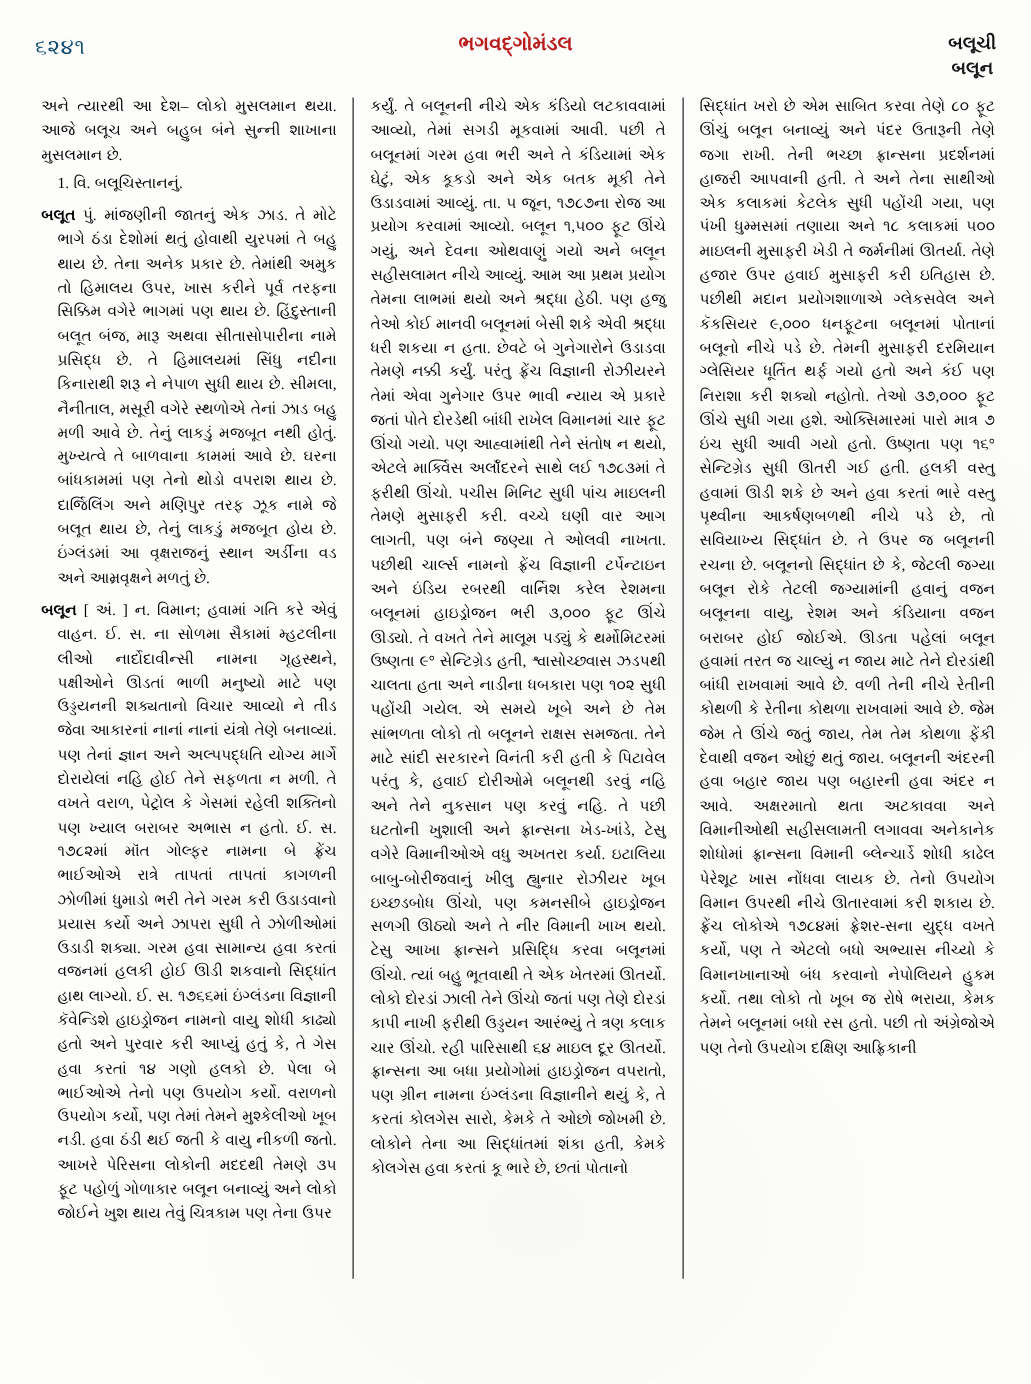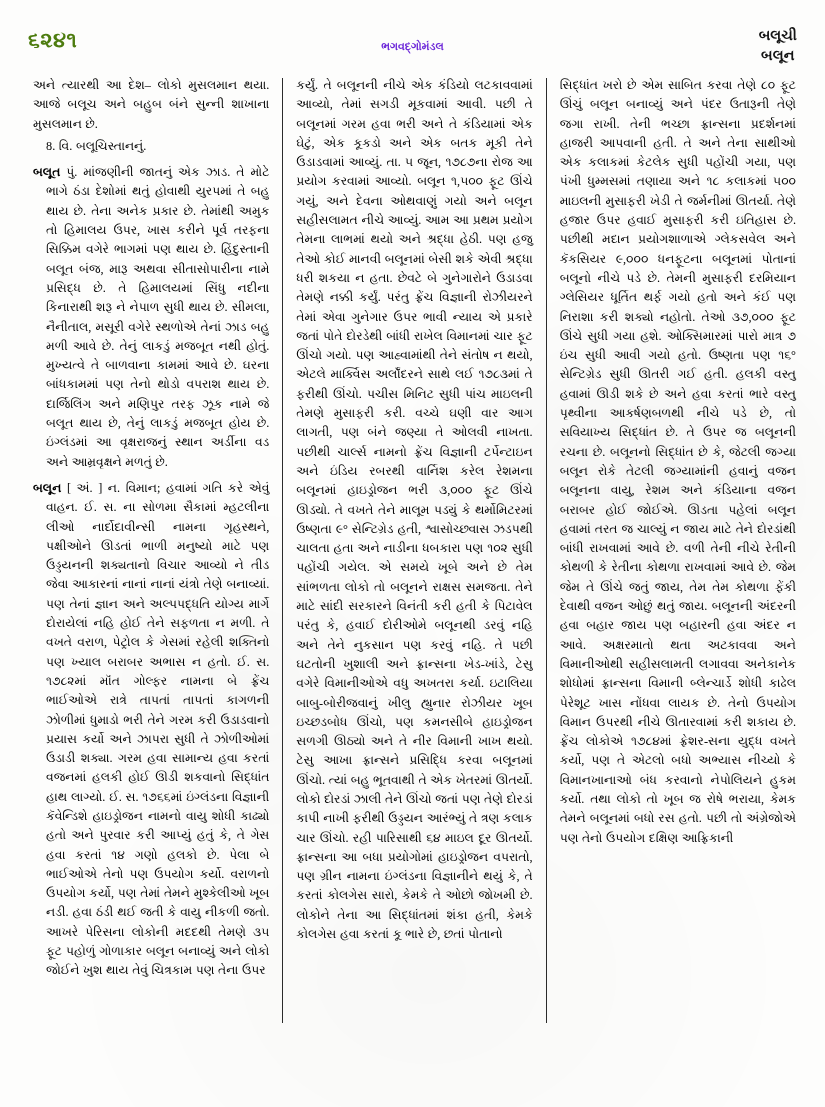--- a/index.html
+++ b/index.html
@@ -37,33 +37,33 @@
     position: absolute;
     top: 26px;
     left: 28px;
     right: 28px;
     height: 46px;
   }
   .folio {
     position: absolute;
     left: 0;
     top: 2px;
-    font-size: 21px;
-    font-weight: 700;
+    font-size: 17px;
+    font-weight: 400;
     letter-spacing: 0.5px;
-    color: #4d7c0f;
+    color: #0c4a6e;
   }
   .book-title {
     position: absolute;
     left: 50%;
     transform: translateX(-50%);
-    top: 14px;
-    font-size: 11px;
+    top: 0;
+    font-size: 16px;
     font-weight: 700;
-    color: #6d28d9;
+    color: #b91c1c;
     white-space: nowrap;
   }
   .running-heads {
     position: absolute;
     right: 0;
     top: 0;
     text-align: center;
     line-height: 1.35;
   }
   .running-heads .rh {
@@ -143,21 +143,21 @@
     <div class="running-heads">
       <span class="rh">બલૂચી</span>
       <span class="rh">બલૂન</span>
     </div>
   </div>
 
   <div class="columns">
 
     <div class="col">
       <p class="para cont">અને ત્યારથી આ દેશ– લોકો મુસલમાન થયા. આજે બલૂચ અને બહુબ બંને સુન્ની શાખાના મુસલમાન છે.</p>
-      <p class="para sub">8. વિ. બલૂચિસ્તાનનું.</p>
+      <p class="para sub">1. વિ. બલૂચિસ્તાનનું.</p>
       <p class="para hang"><span class="hw">બલૂત</span> <span>પું. માંજણીની જાતનું એક ઝાડ. તે મોટે ભાગે ઠંડા દેશોમાં થતું હોવાથી યુરપમાં તે બહુ થાય છે. તેના અનેક પ્રકાર છે. તેમાંથી અમુક તો હિમાલય ઉપર, ખાસ કરીને પૂર્વ તરફના સિક્કિમ વગેરે ભાગમાં પણ થાય છે. હિંદુસ્તાની બલૂત બંજ, મારૂ અથવા સીતાસોપારીના નામે પ્રસિદ્ધ છે. તે હિમાલયમાં સિંધુ નદીના કિનારાથી શરૂ ને નેપાળ સુધી થાય છે. સીમલા, નૈનીતાલ, મસૂરી વગેરે સ્થળોએ તેનાં ઝાડ બહુ મળી આવે છે. તેનું લાકડું મજબૂત નથી હોતું. મુખ્યત્વે તે બાળવાના કામમાં આવે છે. ઘરના બાંધકામમાં પણ તેનો થોડો વપરાશ થાય છે. દાર્જિલિંગ અને મણિપુર તરફ ઝૂક નામે જે બલૂત થાય છે, તેનું લાકડું મજબૂત હોય છે. ઇંગ્લંડમાં આ વૃક્ષરાજનું સ્થાન અર્ડીના વડ અને આમ્રવૃક્ષને મળતું છે.</span></p>
       <p class="para hang"><span class="hw">બલૂન</span> <span>[ અં. ] ન. વિમાન; હવામાં ગતિ કરે એવું વાહન. ઈ. સ. ના સોળમા સૈકામાં મ્હટલીના લીઓ નાર્દોદાવીન્સી નામના ગૃહસ્થને, પક્ષીઓને ઊડતાં ભાળી મનુષ્યો માટે પણ ઉડ્ડયનની શક્યતાનો વિચાર આવ્યો ને તીડ જેવા આકારનાં નાનાં નાનાં યંત્રો તેણે બનાવ્યાં. પણ તેનાં જ્ઞાન અને અલ્પપદ્ધતિ યોગ્ય માર્ગે દોરાયેલાં નહિ હોઈ તેને સફળતા ન મળી. તે વખતે વરાળ, પેટ્રોલ કે ગેસમાં રહેલી શક્તિનો પણ ખ્યાલ બરાબર અભાસ ન હતો. ઈ. સ. ૧૭૮૨માં મૉંત ગોલ્ફર નામના બે ફ્રેંચ ભાઈઓએ રાત્રે તાપતાં તાપતાં કાગળની ઝોળીમાં ધુમાડો ભરી તેને ગરમ કરી ઉડાડવાનો પ્રયાસ કર્યો અને ઝાપરા સુધી તે ઝોળીઓમાં ઉડાડી શક્યા. ગરમ હવા સામાન્ય હવા કરતાં વજનમાં હલકી હોઈ ઊડી શકવાનો સિદ્ધાંત હાથ લાગ્યો. ઈ. સ. ૧૭૬૬માં ઇંગ્લંડના વિજ્ઞાની કૅવેન્ડિશે હાઇડ્રોજન નામનો વાયુ શોધી કાઢ્યો હતો અને પુરવાર કરી આપ્યું હતું કે, તે ગેસ હવા કરતાં ૧૪ ગણો હલકો છે. પેલા બે ભાઈઓએ તેનો પણ ઉપયોગ કર્યો. વરાળનો ઉપયોગ કર્યો, પણ તેમાં તેમને મુશ્કેલીઓ ખૂબ નડી. હવા ઠંડી થઈ જતી કે વાયુ નીકળી જતો. આખરે પેરિસના લોકોની મદદથી તેમણે ૩૫ ફૂટ પહોળું ગોળાકાર બલૂન બનાવ્યું અને લોકો જોઈને ખુશ થાય તેવું ચિત્રકામ પણ તેના ઉપર</span></p>
     </div>
 
     <div class="rule" style="background: rgb(43, 43, 43);"></div>
 
     <div class="col">
       <p class="para cont">કર્યું. તે બલૂનની નીચે એક કંડિયો લટકાવવામાં આવ્યો, તેમાં સગડી મૂકવામાં આવી. પછી તે બલૂનમાં ગરમ હવા ભરી અને તે કંડિયામાં એક ઘેટું, એક કૂકડો અને એક બતક મૂકી તેને ઉડાડવામાં આવ્યું. તા. ૫ જૂન, ૧૭૮૭ના રોજ આ પ્રયોગ કરવામાં આવ્યો. બલૂન ૧,૫૦૦ ફૂટ ઊંચે ગયું, અને દેવના ઓથવાણું ગયો અને બલૂન સહીસલામત નીચે આવ્યું. આમ આ પ્રથમ પ્રયોગ તેમના લાભમાં થયો અને શ્રદ્ધા હેઠી. પણ હજુ તેઓ કોઈ માનવી બલૂનમાં બેસી શકે એવી શ્રદ્ધા ધરી શકયા ન હતા. છેવટે બે ગુનેગારોને ઉડાડવા તેમણે નક્કી કર્યું. પરંતુ ફ્રેંચ વિજ્ઞાની રોઝીયરને તેમાં એવા ગુનેગાર ઉપર ભાવી ન્યાય એ પ્રકારે જતાં પોતે દોરડેથી બાંધી રાખેલ વિમાનમાં ચાર ફૂટ ઊંચો ગયો. પણ આહ્વામાંથી તેને સંતોષ ન થયો, એટલે માર્ક્વિસ અર્લૉંદરને સાથે લઈ ૧૭૮૩માં તે ફરીથી ઊંચો. પચીસ મિનિટ સુધી પાંચ માઇલની તેમણે મુસાફરી કરી. વચ્ચે ઘણી વાર આગ લાગતી, પણ બંને જણ્યા તે ઓલવી નાખતા. પછીથી ચાર્લ્સ નામનો ફ્રેંચ વિજ્ઞાની ટર્પેન્ટાઇન અને ઇંડિય રબરથી વાર્નિશ કરેલ રેશમના બલૂનમાં હાઇડ્રોજન ભરી ૩,૦૦૦ ફૂટ ઊંચે ઊડ્યો. તે વખતે તેને માલૂમ પડ્યું કે થર્મોમિટરમાં ઉષ્ણતા ૯° સેન્ટિગ્રેડ હતી, શ્વાસોચ્છ્વાસ ઝડપથી ચાલતા હતા અને નાડીના ધબકારા પણ ૧૦૨ સુધી પહોંચી ગયેલ. એ સમયે ખૂબે અને છે તેમ સાંભળતા લોકો તો બલૂનને રાક્ષસ સમજતા. તેને માટે સાંદી સરકારને વિનંતી કરી હતી કે પિટાવેલ પરંતુ કે, હવાઈ દોરીઓમે બલૂનથી ડરવું નહિ અને તેને નુકસાન પણ કરવું નહિ. તે પછી ઘટતોની ખુશાલી અને ફ્રાન્સના ખેડ-ખાંડે, ટેસુ વગેરે વિમાનીઓએ વધુ અખતરા કર્યા. ઇટાલિયા બાબુ-બોરીજવાનું ખીલુ હ્યુનાર રોઝીયર ખૂબ ઇચ્છડબોધ ઊંચો, પણ કમનસીબે હાઇડ્રોજન સળગી ઊઠ્યો અને તે નીર વિમાની ખાખ થયો. ટેસુ આખા ફ્રાન્સને પ્રસિદ્ધિ કરવા બલૂનમાં ઊંચો. ત્યાં બહુ ભૂતવાથી તે એક ખેતરમાં ઊતર્યો. લોકો દોરડાં ઝાલી તેને ઊંચો જતાં પણ તેણે દોરડાં કાપી નાખી ફરીથી ઉડ્ડયન આરંભ્યું તે ત્રણ કલાક ચાર ઊંચો. રહી પારિસાથી ૬૪ માઇલ દૂર ઊતર્યો. ફ્રાન્સના આ બધા પ્રયોગોમાં હાઇડ્રોજન વપરાતો, પણ ગ્રીન નામના ઇંગ્લંડના વિજ્ઞાનીને થયું કે, તે કરતાં કોલગેસ સારો, કેમકે તે ઓછો જોખમી છે. લોકોને તેના આ સિદ્ધાંતમાં શંકા હતી, કેમકે કોલગેસ હવા કરતાં કૂ ભારે છે, છતાં પોતાનો</p>
     </div>
 

